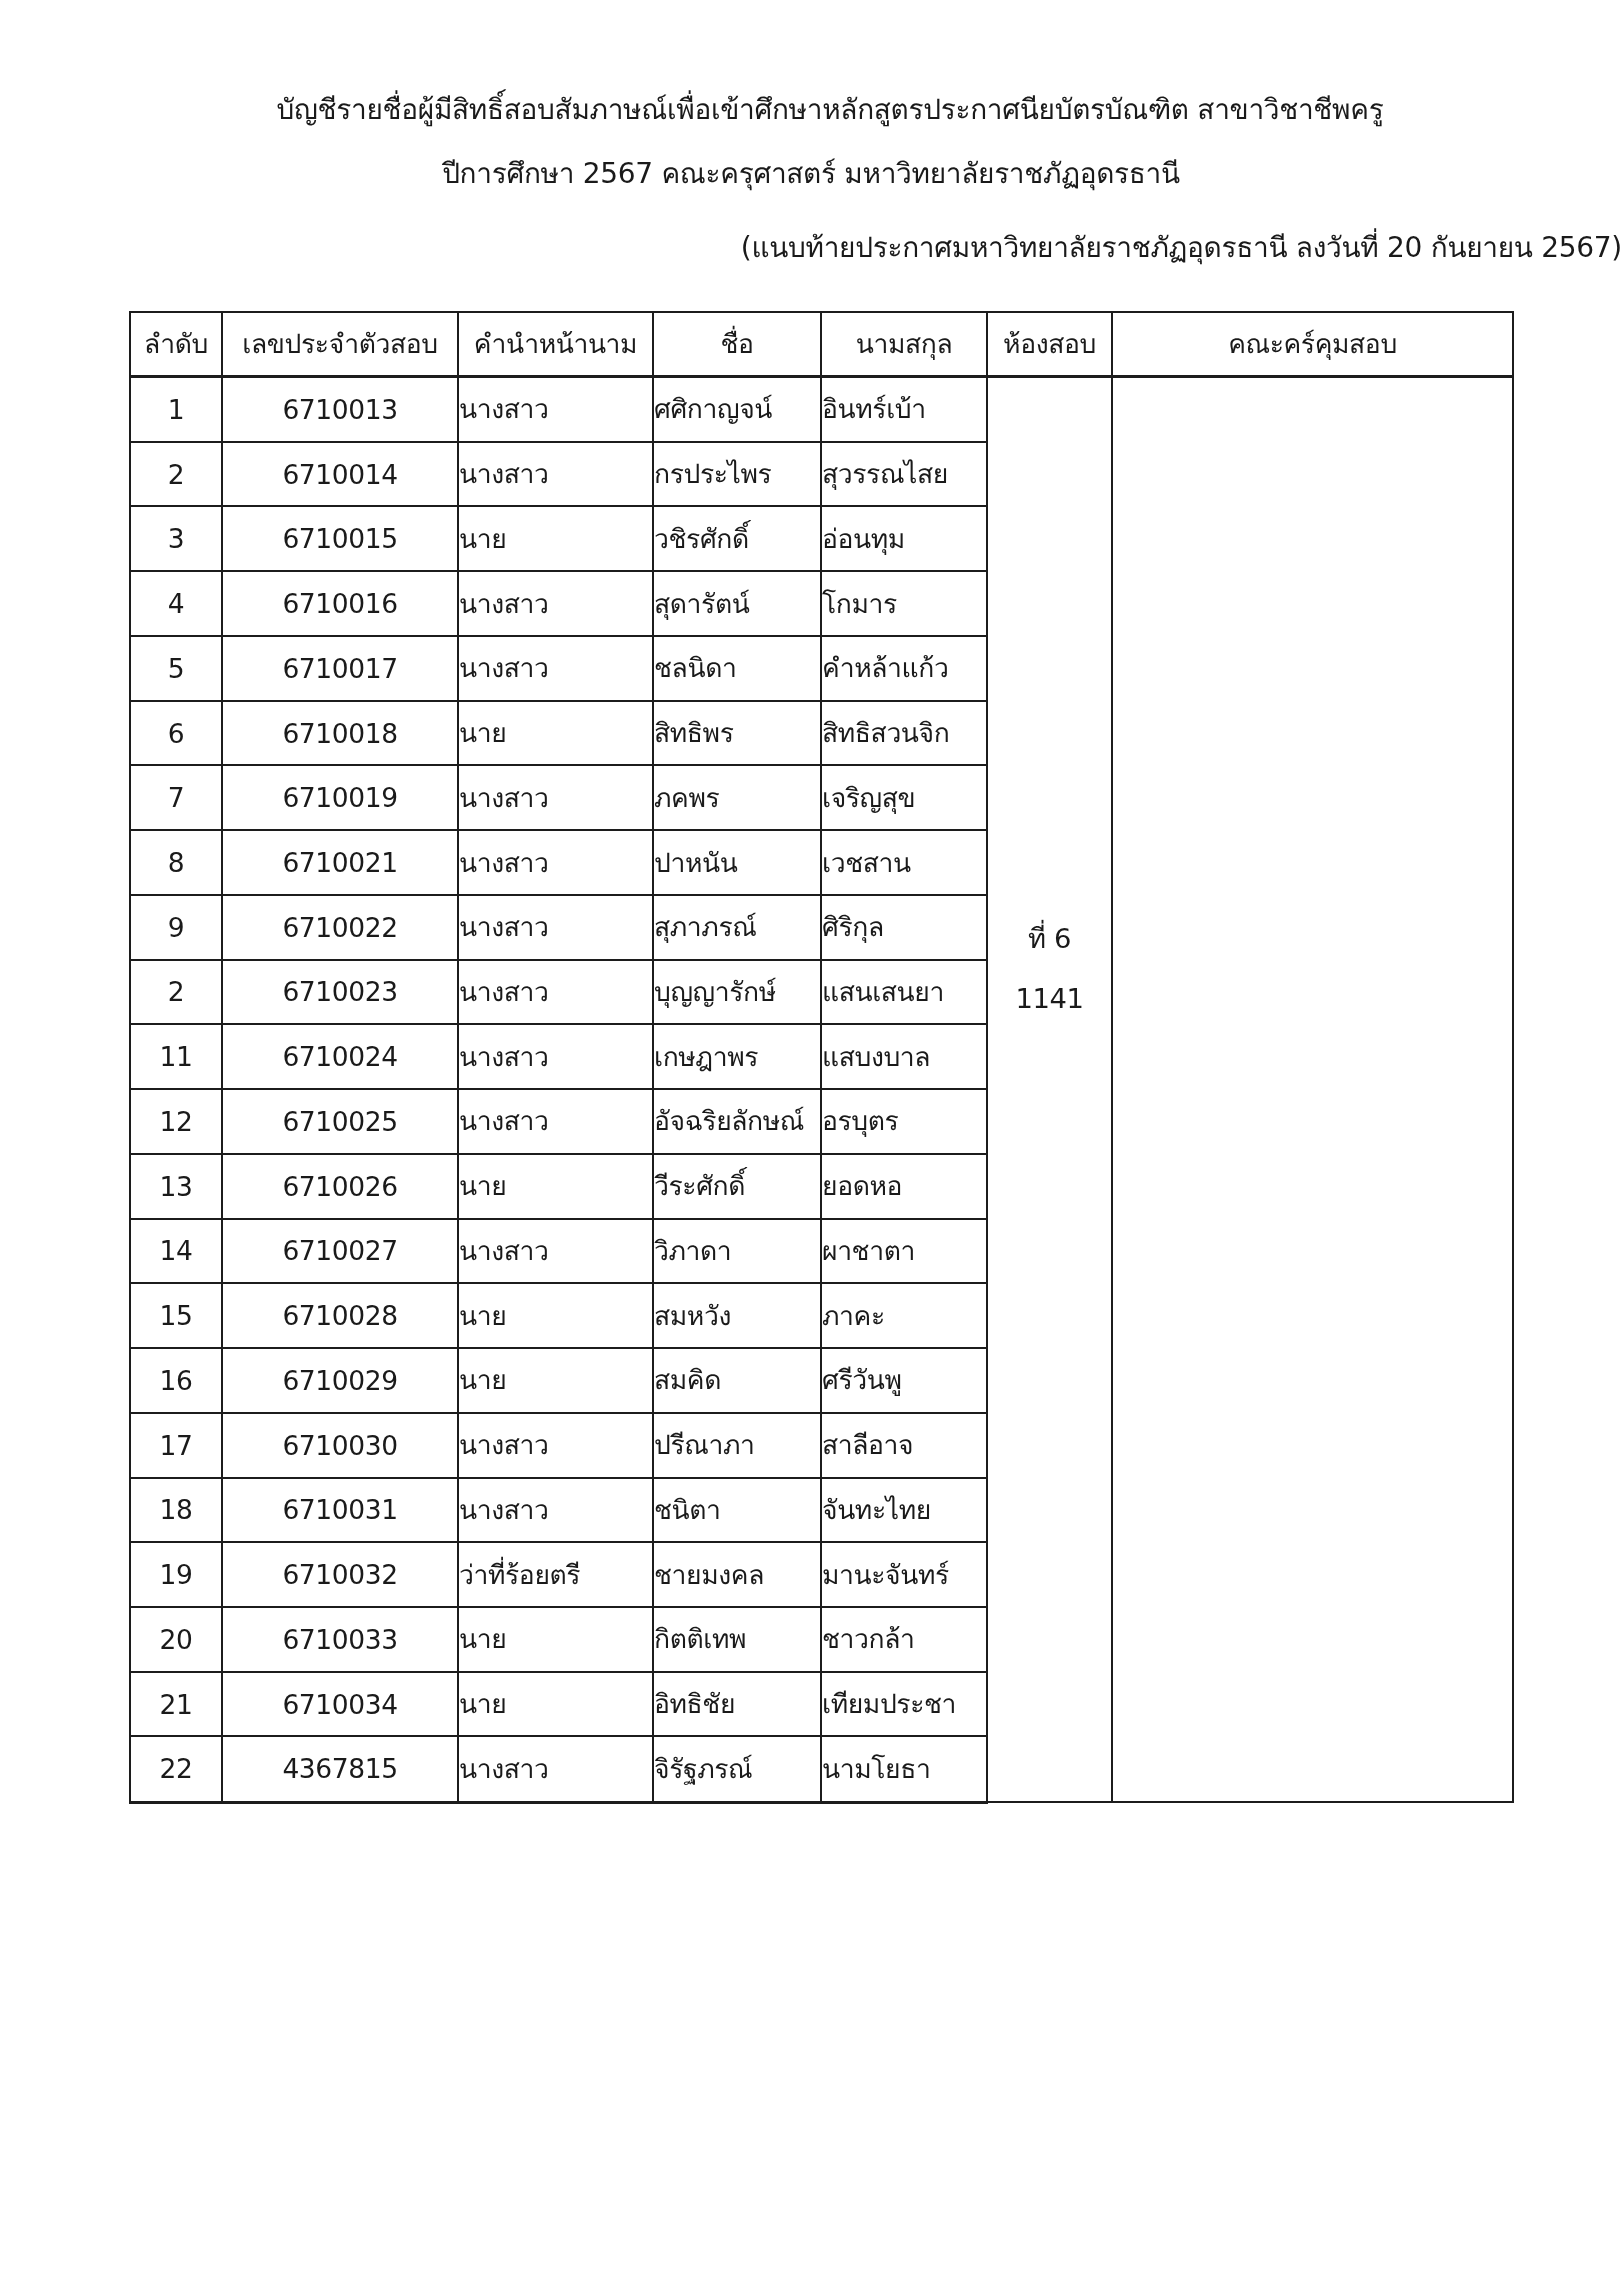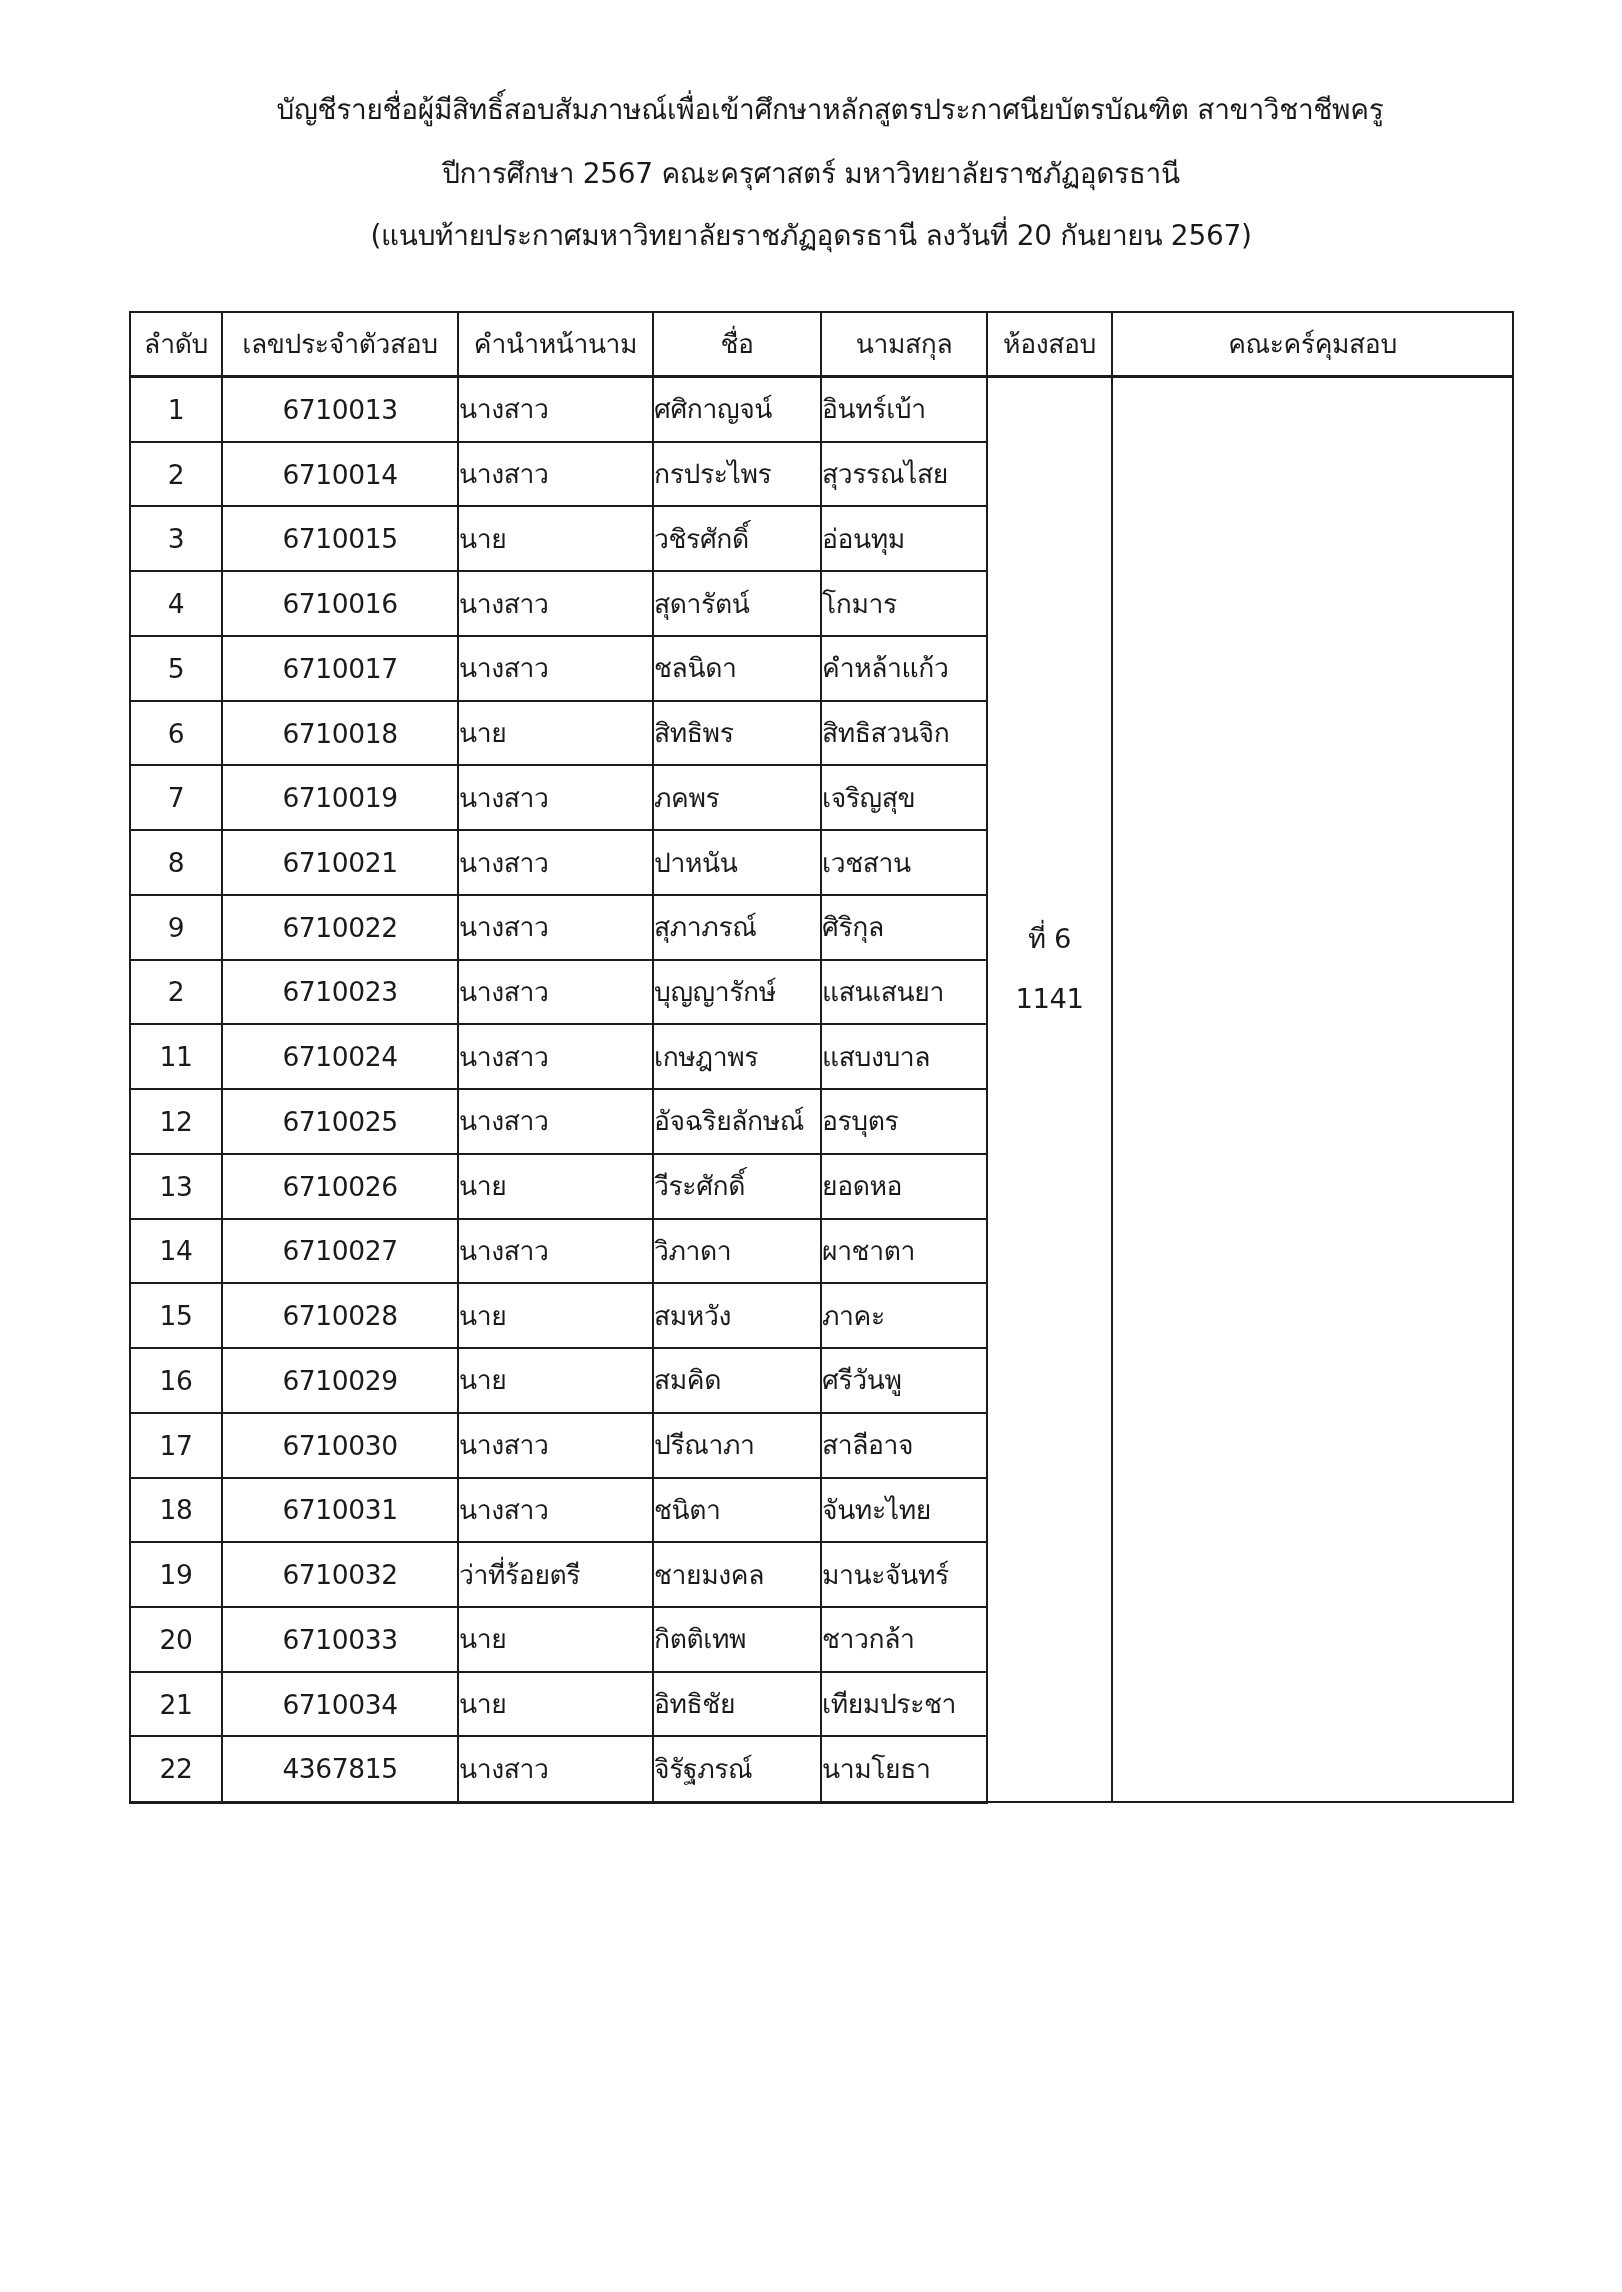--- a/index.html
+++ b/index.html
@@ -20,21 +20,21 @@
     left: 0;
     width: 1622px;
     text-align: center;
     font-size: 28px;
     line-height: 39px;
     white-space: nowrap;
     letter-spacing: -0.3px;
   }
   #title1 { top: 90px; margin-left: 19px; }
   #title2 { top: 154px; }
-  #title3 { top: 216px; }
+  #title3 { top: 228px; text-align: right; }
 
   table.roster {
     position: absolute;
     left: 129px;
     top: 311px;
     width: 1383px;
     border-collapse: collapse;
     table-layout: fixed;
     font-size: 26.5px;
     letter-spacing: -0.4px;

